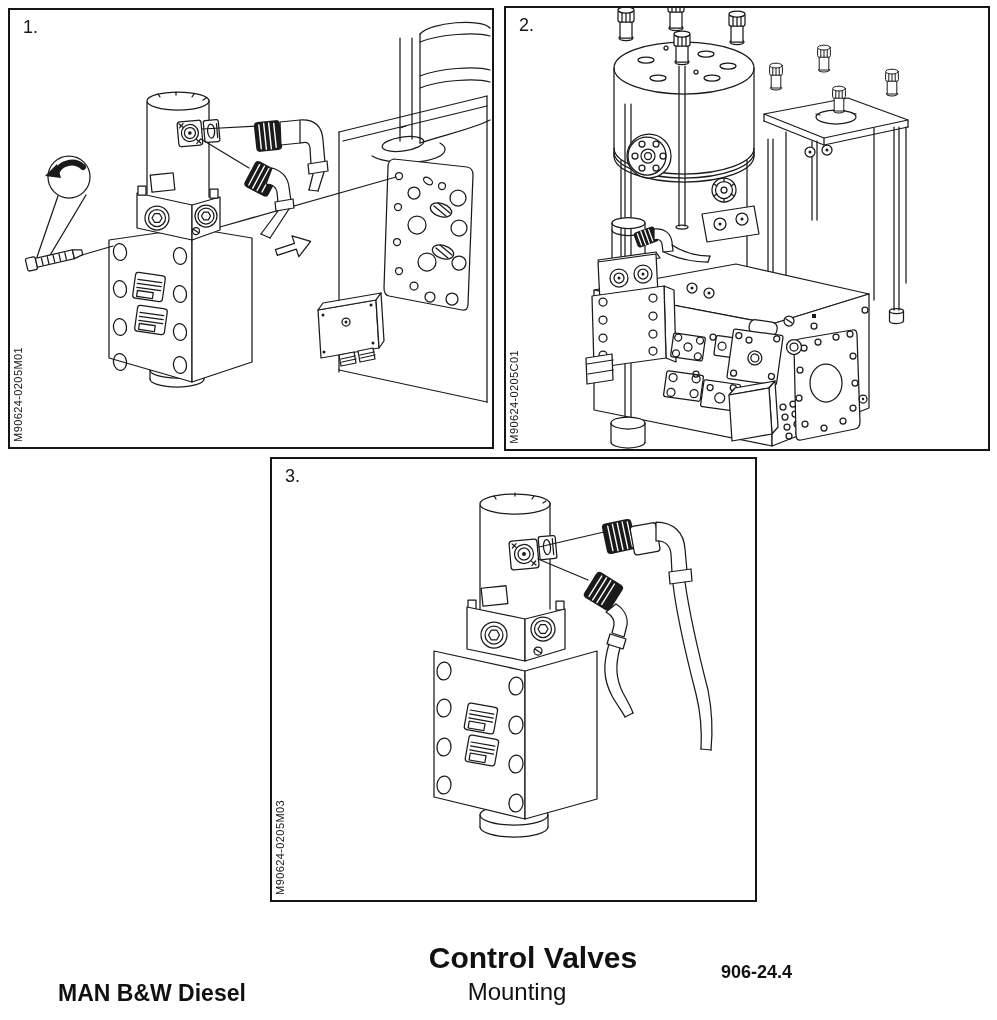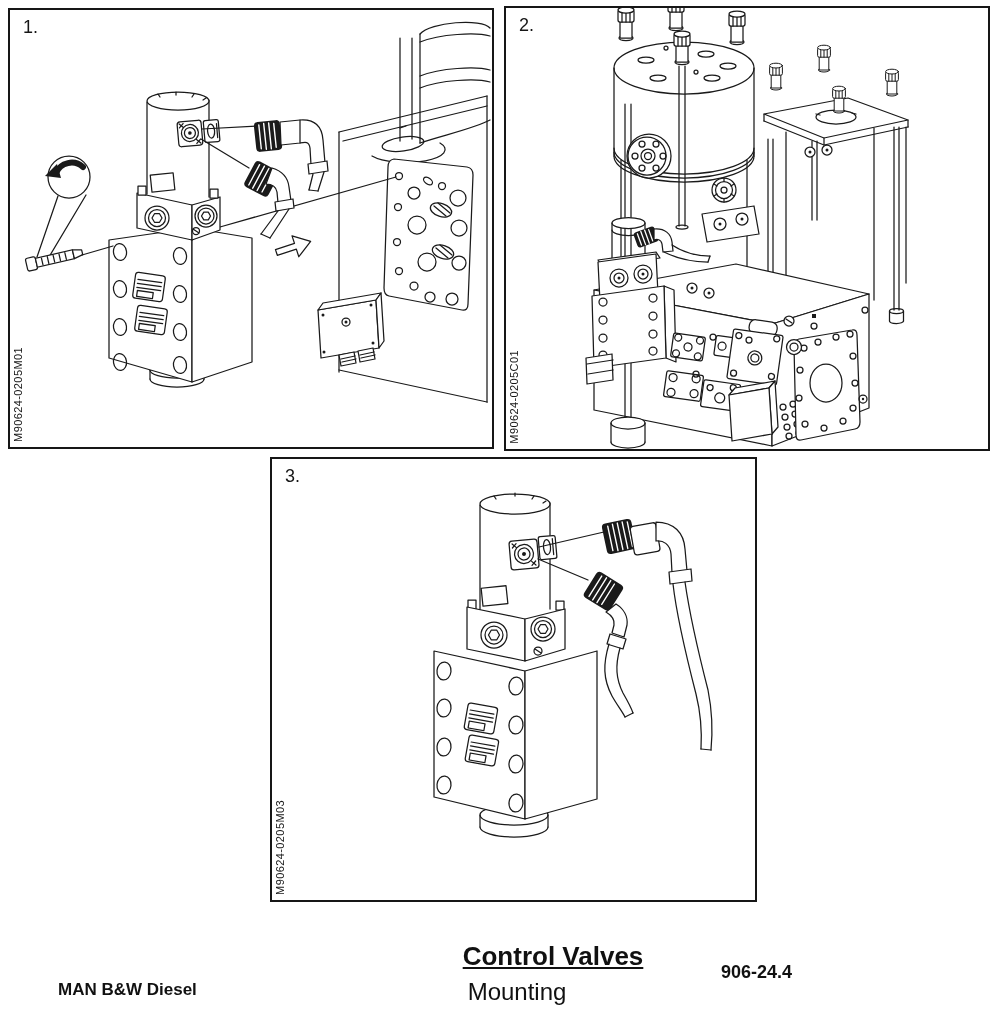--- a/index.html
+++ b/index.html
@@ -3,25 +3,25 @@
 <meta charset="utf-8">
 <style>
   html,body{margin:0;padding:0;background:#fff;}
   .page{position:relative;width:997px;height:1020px;background:#fff;overflow:hidden;
         font-family:"Liberation Sans",sans-serif;color:#111;}
   .panel{position:absolute;border:2px solid #161616;background:#fff;box-sizing:border-box;}
   .fig-label{position:absolute;top:7px;left:13px;font-size:18px;color:#161616;}
   .fig-code{position:absolute;bottom:5px;left:2px;font-size:11px;letter-spacing:.4px;color:#161616;
             writing-mode:vertical-rl;transform:rotate(180deg);}
   .fig-svg{position:absolute;left:0;top:0;width:100%;height:100%;}
-  .doc-title{position:absolute;left:553px;top:941px;transform:translateX(-50%);
-             font-size:26px;font-weight:bold;white-space:nowrap;text-decoration:underline;}
+  .doc-title{position:absolute;left:533px;top:941px;transform:translateX(-50%);
+             font-size:30px;font-weight:bold;white-space:nowrap;}
   .doc-subtitle{position:absolute;left:517px;top:978px;transform:translateX(-50%);
              font-size:24px;font-weight:normal;white-space:nowrap;text-align:center;}
-  .publisher{position:absolute;left:58px;top:980px;font-size:17px;font-weight:bold;white-space:nowrap;}
+  .publisher{position:absolute;left:58px;top:980px;font-size:23px;font-weight:bold;white-space:nowrap;}
   .section-num{position:absolute;left:721px;top:962px;font-size:18px;font-weight:bold;white-space:nowrap;}
 </style>
 </head>
 <body>
 
 <div class="page">
 
   <section class="panel" style="left:8px;top:8px;width:486px;height:441px">
     <svg class="fig-svg" viewBox="0 0 482 437">
       <g stroke="#1a1a1a" fill="none" stroke-width="1.25" stroke-linecap="round" stroke-linejoin="round">

